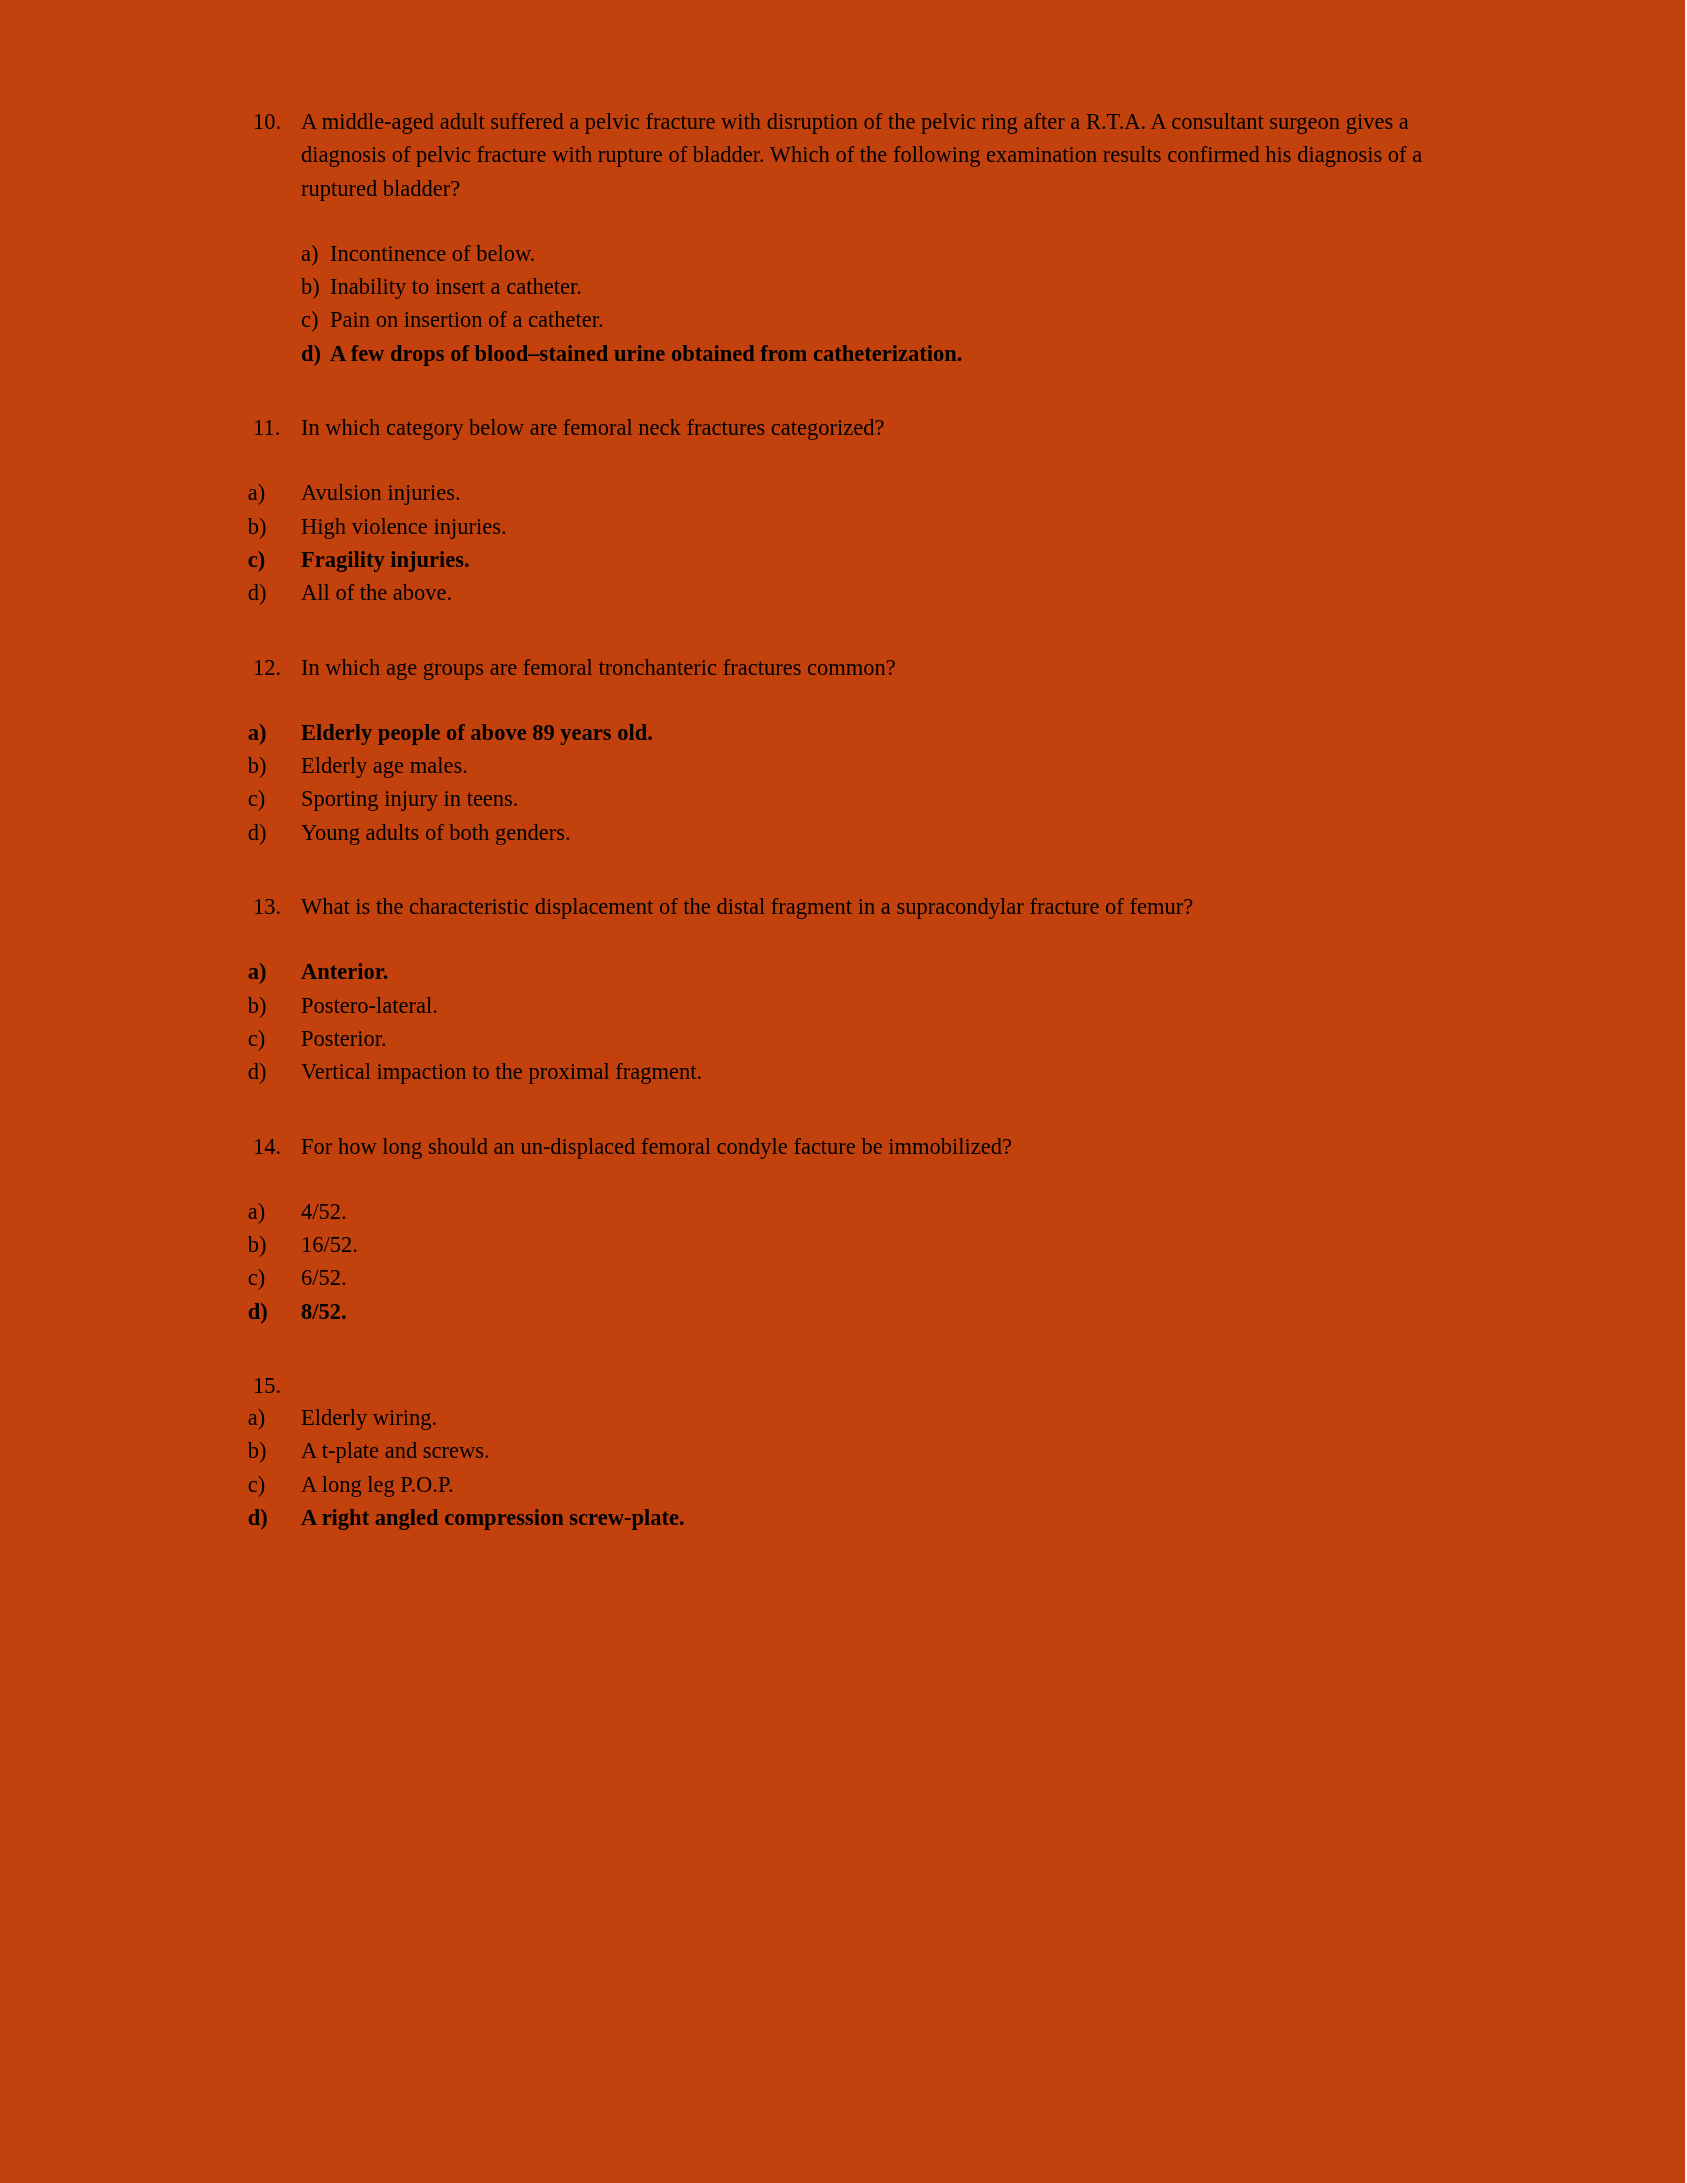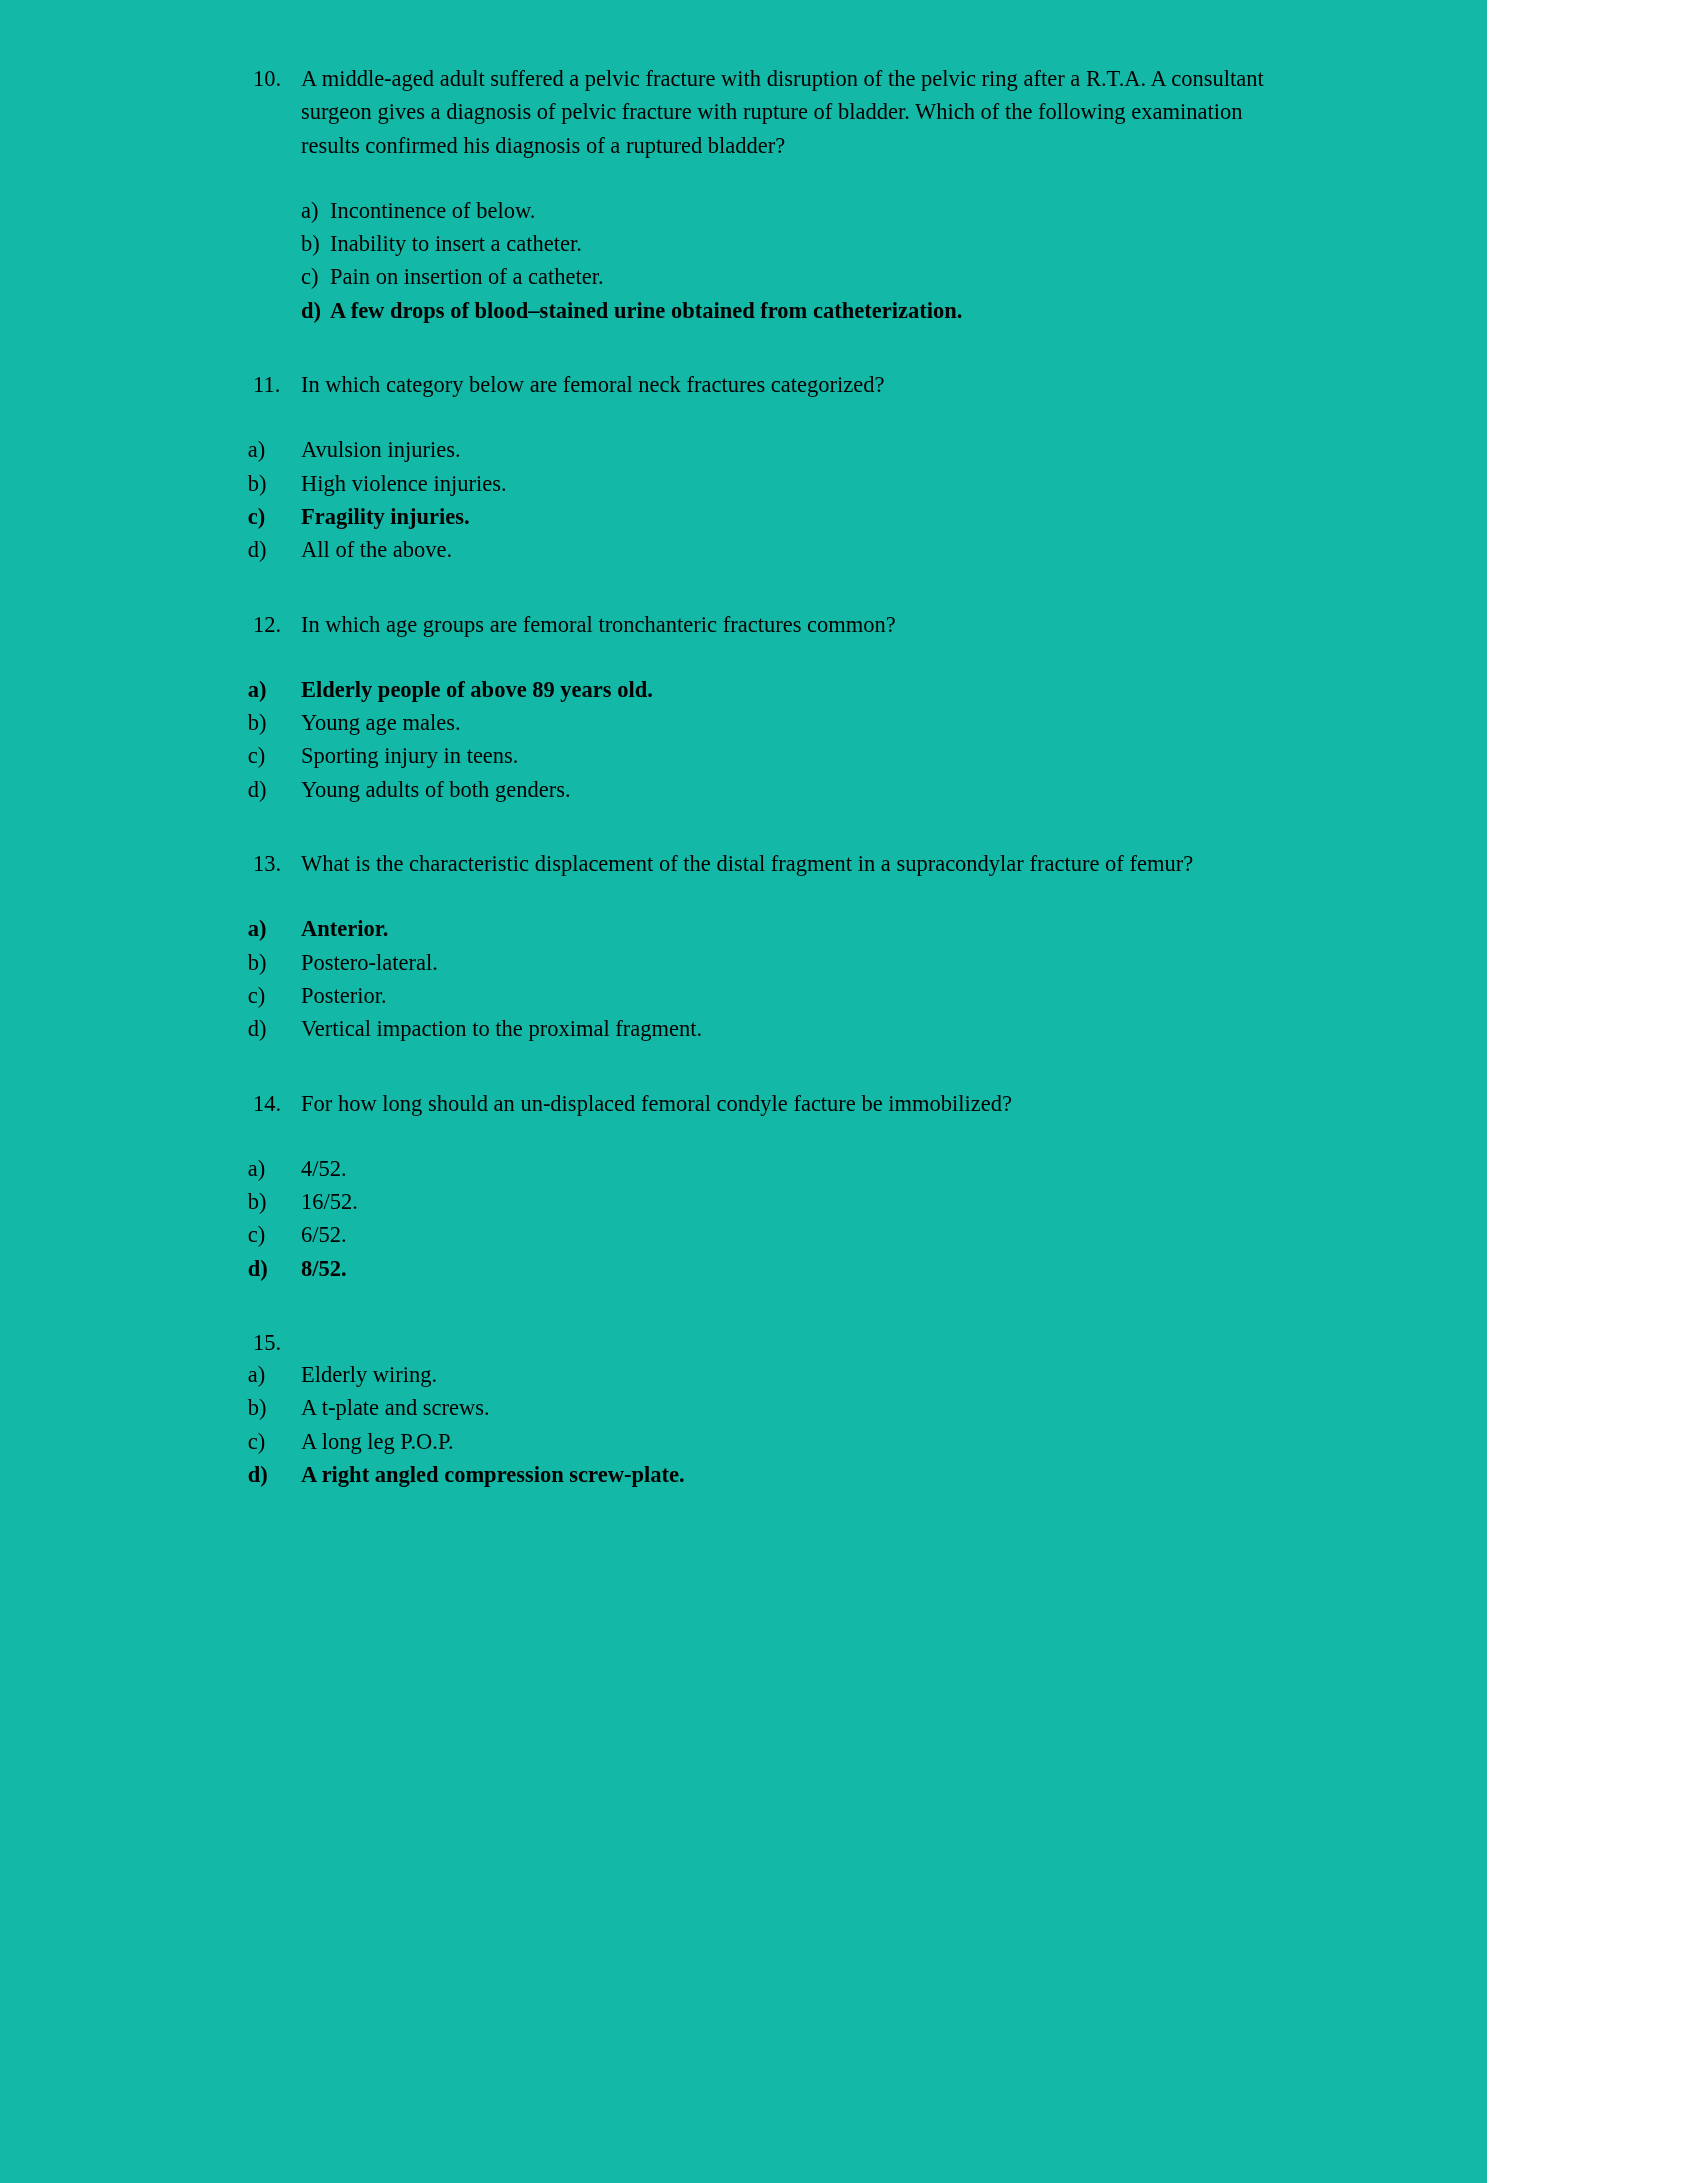--- a/index.html
+++ b/index.html
@@ -10,25 +10,25 @@
   body {
     width: 1687px;
     height: 2183px;
     font-family: "Liberation Serif", "DejaVu Serif", serif;
     color: #000000;
     -webkit-font-smoothing: antialiased;
   }
 
   .page {
     position: relative;
-    width: 1487px;
+    width: 1685px;
     height: 2183px;
-    background: #14b8a6;
+    background: #c2410c;
     box-sizing: border-box;
-    padding-top: 62px;
+    padding-top: 105px;
     padding-left: 253px;
     padding-right: 198px;
   }
 
   
   .question-block {
     margin: 0;
   }
 
   
@@ -120,21 +120,21 @@
 
   <div class="gap-lg"></div>
 
   <div class="question-block">
     <p class="q-text"><span class="q-num">12.</span><span>In which age groups are femoral tronchanteric fractures common?</span></p>
 
     <div class="gap-md"></div>
 
     <ul class="opt-list opts-indent-b">
       <li class="opt bold"><span class="opt-label">a)</span><span class="opt-body">Elderly people of above 89 years old.</span></li>
-      <li class="opt"><span class="opt-label">b)</span><span class="opt-body">Young age males.</span></li>
+      <li class="opt"><span class="opt-label">b)</span><span class="opt-body">Elderly age males.</span></li>
       <li class="opt"><span class="opt-label">c)</span><span class="opt-body">Sporting injury in teens.</span></li>
       <li class="opt"><span class="opt-label">d)</span><span class="opt-body">Young adults of both genders.</span></li>
     </ul>
   </div>
 
   <div class="gap-lg"></div>
 
   <div class="question-block">
     <p class="q-text"><span class="q-num">13.</span><span>What is the characteristic displacement of the distal fragment in a supracondylar fracture of femur?</span></p>
 

